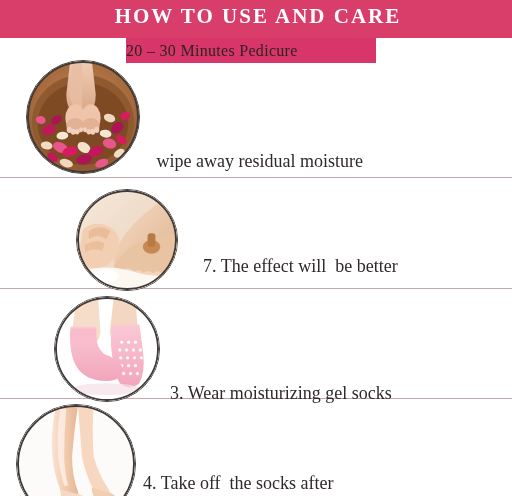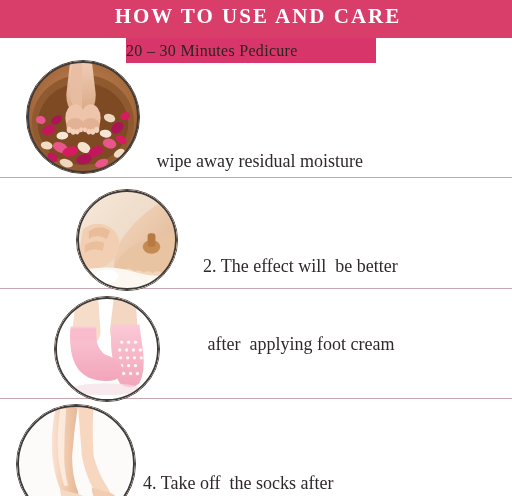--- a/index.html
+++ b/index.html
@@ -208,22 +208,21 @@
 
       <ellipse cx="76" cy="58" rx="9" ry="7" fill="#c58a52"></ellipse>
       <rect x="72" y="44" width="8" height="14" rx="3" fill="#b87a43"></rect>
 
       <path d="M0 84 Q30 74 60 84 Q80 90 102 86 L102 102 L0 102 Z" fill="#fdf7f1"></path>
       <ellipse cx="30" cy="88" rx="12" ry="7" fill="#ffffff"></ellipse>
       <circle cx="51" cy="51" r="50" fill="none" stroke="#3e3a38" stroke-width="2"></circle>
     </svg>
   </div>
   <div class="step-text s2">
-    <span class="step-line">2. The effect will  be better</span>
-    <span class="step-line"> after  applying foot cream</span>
+    <span class="step-line">7. The effect will  be better</span>
   </div>
 
   <div class="photo p3">
     <svg viewBox="0 0 106 106" preserveAspectRatio="xMidYMid slice" aria-hidden="true">
       <defs>
         <linearGradient id="sockGrad" x1="0" y1="0" x2="0" y2="1">
           <stop offset="0%" stop-color="#fbc9d6"></stop>
           <stop offset="100%" stop-color="#f2a5bb"></stop>
         </linearGradient>
       </defs>
@@ -255,20 +254,23 @@
           <circle cx="84" cy="78" r="1.7"></circle>
       </g>
 
       <path d="M16 30 Q14 48 18 62 Q22 76 34 82 Q50 88 62 84 Q70 80 68 70 Q62 62 50 58 Q42 52 42 38 L42 30 Z" fill="url(#sockGrad)"></path>
       <path d="M16 32 Q15 40 16 46 L42 46 L42 32 Z" fill="#f8bccd"></path>
 
       <ellipse cx="52" cy="94" rx="36" ry="6" fill="#f3dfe5" opacity="0.7"></ellipse>
       <circle cx="53" cy="53" r="52" fill="none" stroke="#3e3a38" stroke-width="2"></circle>
     </svg>
   </div>
+  <div class="step-text s3">
+    <span class="step-line">3. Wear moisturizing gel socks</span>
+  </div>
 
   <div class="photo p4">
     <svg viewBox="0 0 120 120" preserveAspectRatio="xMidYMid slice" aria-hidden="true">
       <defs>
         <linearGradient id="skin4" x1="0" y1="0" x2="1" y2="0">
           <stop offset="0%" stop-color="#fae3d2"></stop>
           <stop offset="45%" stop-color="#f3cdb2"></stop>
           <stop offset="100%" stop-color="#e5b694"></stop>
         </linearGradient>
       </defs>

